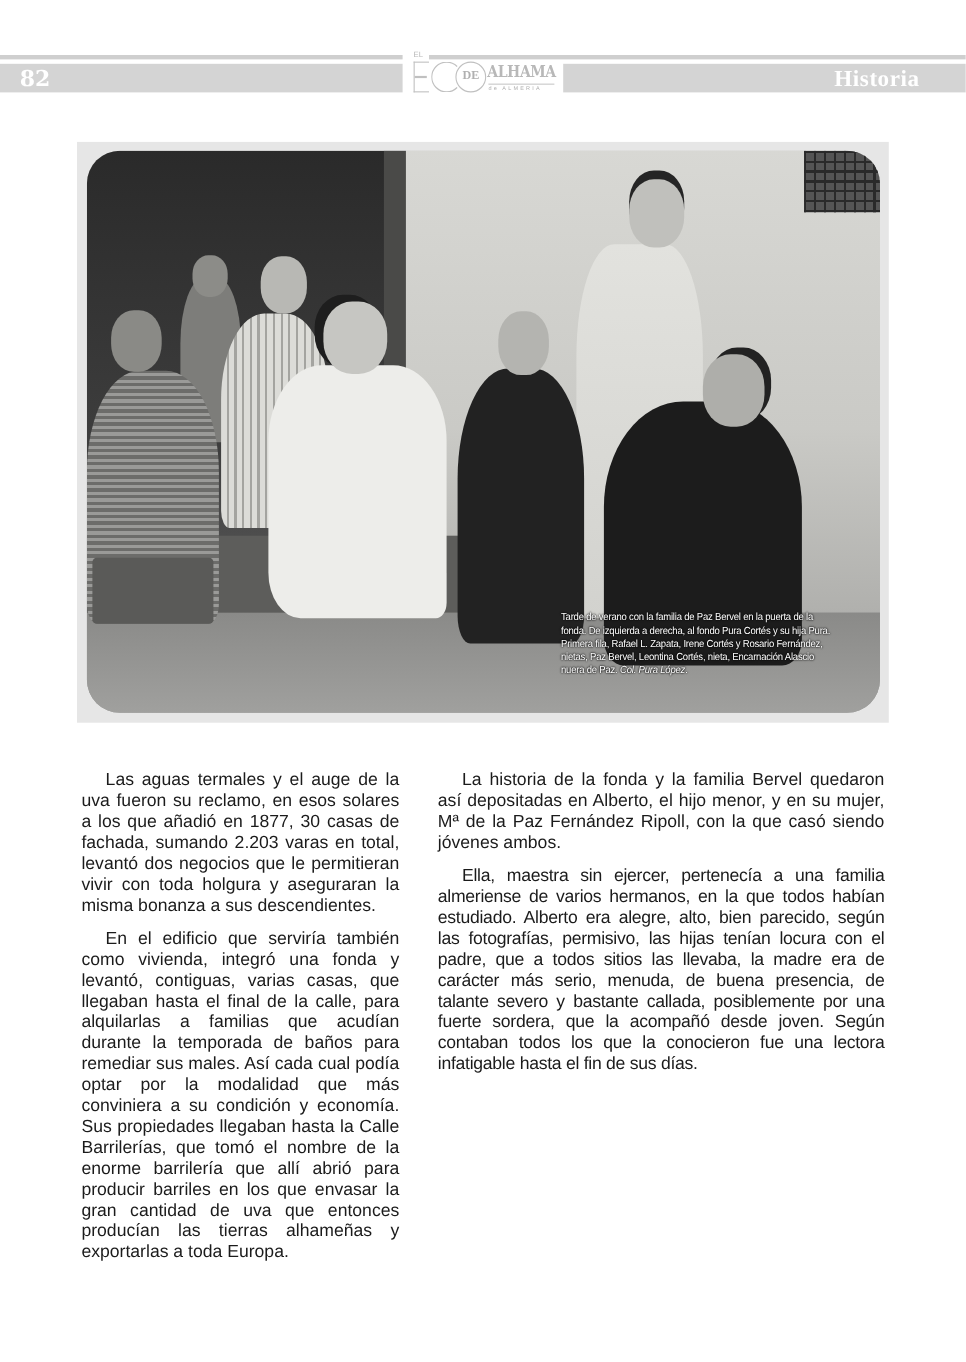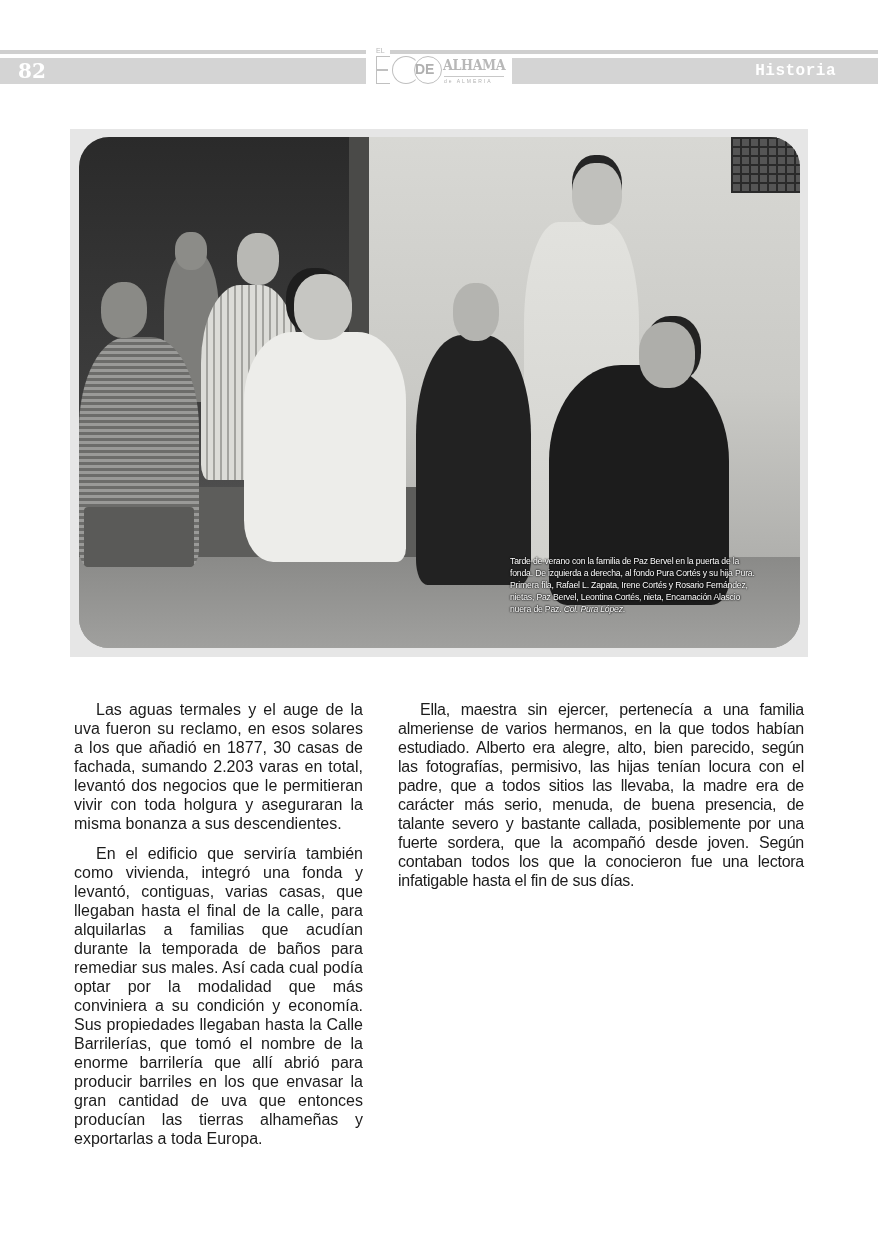--- a/index.html
+++ b/index.html
@@ -11,37 +11,37 @@
     .hdr-thin-left { position: absolute; left: 0; top: 50px; width: 366px; height: 4px; background: #cfcfcf; }
     .hdr-thin-right { position: absolute; left: 390px; top: 50px; width: 488px; height: 4px; background: #cfcfcf; }
     .hdr-bar-left { position: absolute; left: 0; top: 58px; width: 366px; height: 26px; background: #d4d4d4; }
     .hdr-bar-right { position: absolute; left: 512px; top: 58px; width: 366px; height: 26px; background: #d4d4d4; }
     .page-num {
       position: absolute; left: 18px; top: 58px; height: 26px; line-height: 26px;
       font-family: "DejaVu Serif", serif; font-weight: bold; font-size: 20px; color: #ffffff; text-align: right;
     }
     .section-title {
       position: absolute; right: 42px; top: 58px; height: 26px; line-height: 27px;
-      font-family: Liberation Mono, monospace; font-weight: bold; font-size: 16px; color: #ffffff; letter-spacing: 0.5px;
+      font-family: Liberation Serif, serif; font-weight: bold; font-size: 21px; color: #ffffff; letter-spacing: 0.5px;
     }
     .logo { position: absolute; left: 372px; top: 46px; width: 138px; height: 40px; }
     .logo .el { position: absolute; left: 4px; top: 1px; font-size: 7px; color: #b8b8b8; }
     .logo .eco-e {
       position: absolute; left: 4px; top: 10px; width: 14px; height: 28px;
       border-left: 1.5px solid #c0c0c0; border-top: 1.5px solid #c0c0c0; border-bottom: 1.5px solid #c0c0c0; box-sizing: border-box;
     }
     .logo .eco-e::after { content: ""; position: absolute; left: 0; top: 12px; width: 11px; height: 1.5px; background: #c0c0c0; }
     .logo .eco-c {
       position: absolute; left: 20px; top: 10px; width: 28px; height: 28px; border: 1.5px solid #c0c0c0;
       border-radius: 50%; border-right-color: transparent; box-sizing: border-box;
     }
     .logo .eco-o {
       position: absolute; left: 42px; top: 10px; width: 28px; height: 28px; border: 1.5px solid #c0c0c0;
-      border-radius: 50%; box-sizing: border-box; text-align: left; line-height: 25px;
-      font-family: Liberation Sans, sans-serif; font-size: 14px; color: #b0b0b0; font-weight: bold;
+      border-radius: 50%; box-sizing: border-box; text-align: center; line-height: 25px;
+      font-family: Liberation Serif, serif; font-size: 11px; color: #b0b0b0; font-weight: bold;
     }
     .logo .alhama {
       position: absolute; left: 71px; top: 10px; font-family: "DejaVu Serif", serif; font-weight: bold;
       font-size: 15px; color: #b8b8b8; letter-spacing: -0.5px; transform: scaleX(0.85); transform-origin: left;
     }
     .logo .almeria {
       position: absolute; left: 72px; top: 30px; width: 60px; font-size: 5px; color: #b0b0b0;
       letter-spacing: 2px; border-top: 1px solid #c8c8c8; padding-top: 1px;
     }
 
@@ -137,14 +137,15 @@
   <div class="ph p-dark-head"></div>
   <div class="photo-caption"><span>Tarde de verano con la familia de Paz Bervel en la puerta de la fonda. De izquierda a derecha, al fondo Pura Cortés y su hija Pura. Primera fila, Rafael L. Zapata, Irene Cortés y Rosario Fernández, nietas, Paz Bervel, Leontina Cortés, nieta, Encarnación Alascio nuera de Paz. </span><span class="credit">Col. Pura López</span><span>.</span></div>
 </div>
 
 <div class="col col-left">
   <p>Las aguas termales y el auge de la uva fueron su reclamo, en esos solares a los que añadió en 1877, 30 casas de fachada, suman­do 2.203 varas en total, levantó dos negocios que le permitieran vivir con toda holgura y aseguraran la misma bonanza a sus descen­dientes.</p>
   <p>En el edificio que serviría también como vivienda, integró una fonda y levantó, conti­guas, varias casas, que llegaban hasta el final de la calle, para alquilarlas a familias que acudían durante la temporada de baños para remediar sus males. Así cada cual podía optar por la modalidad que más conviniera a su condición y economía. Sus propiedades llegaban hasta la Calle Barrilerías, que tomó el nombre de la enorme barrilería que allí abrió para producir barriles en los que envasar la gran cantidad de uva que entonces produ­cían las tierras alhameñas y exportarlas a toda Europa.</p>
 </div>
 
 <div class="col col-right">
+  <p>La historia de la fonda y la familia Bervel quedaron así depositadas en Alberto, el hijo menor, y en su mujer, Mª de la Paz Fernández Ripoll, con la que casó siendo jóvenes ambos.</p>
   <p class="tight">Ella, maestra sin ejercer, pertenecía a una familia almeriense de varios hermanos, en la que todos habían estudiado. Alberto era alegre, alto, bien parecido, según las fotografías, permisivo, las hijas tenían locura con el padre, que a todos sitios las llevaba, la madre era de carácter más serio, menuda, de buena presencia, de talante severo y bastante callada, posiblemente por una fuerte sordera, que la acompañó desde joven. Según contaban todos los que la conocieron fue una lectora infatigable hasta el fin de sus días.</p>
 </div>
 
 </body></html>

